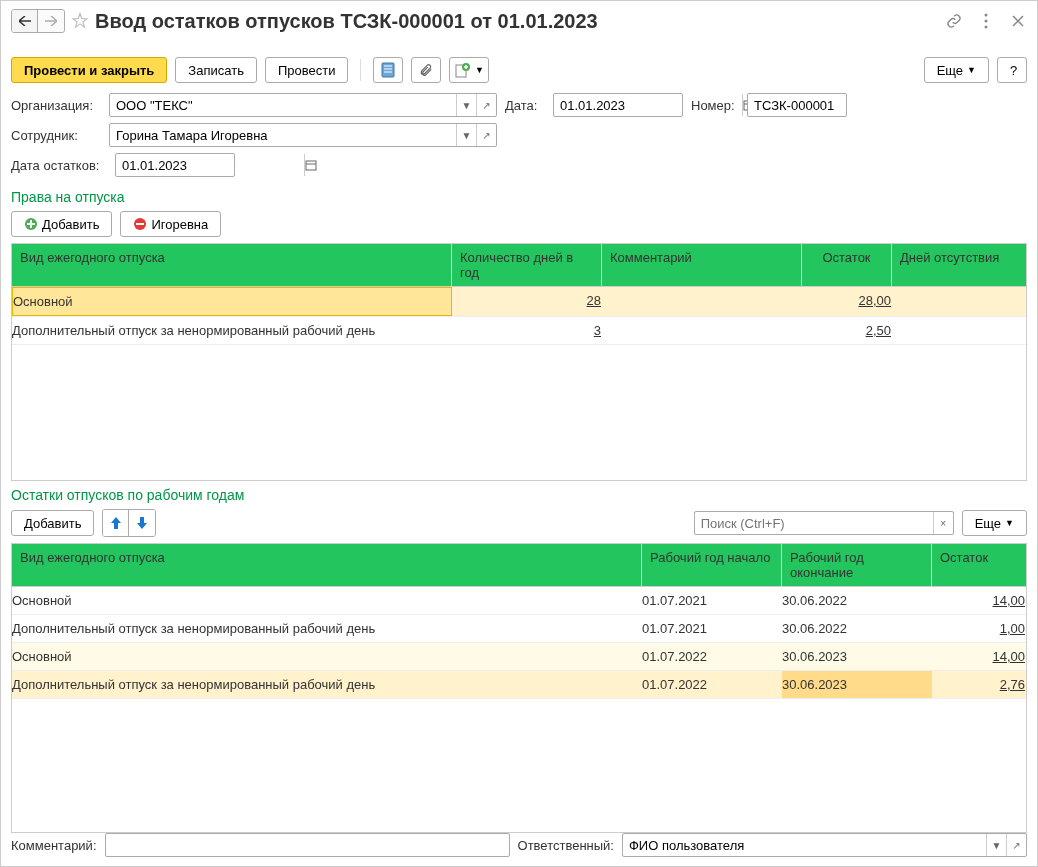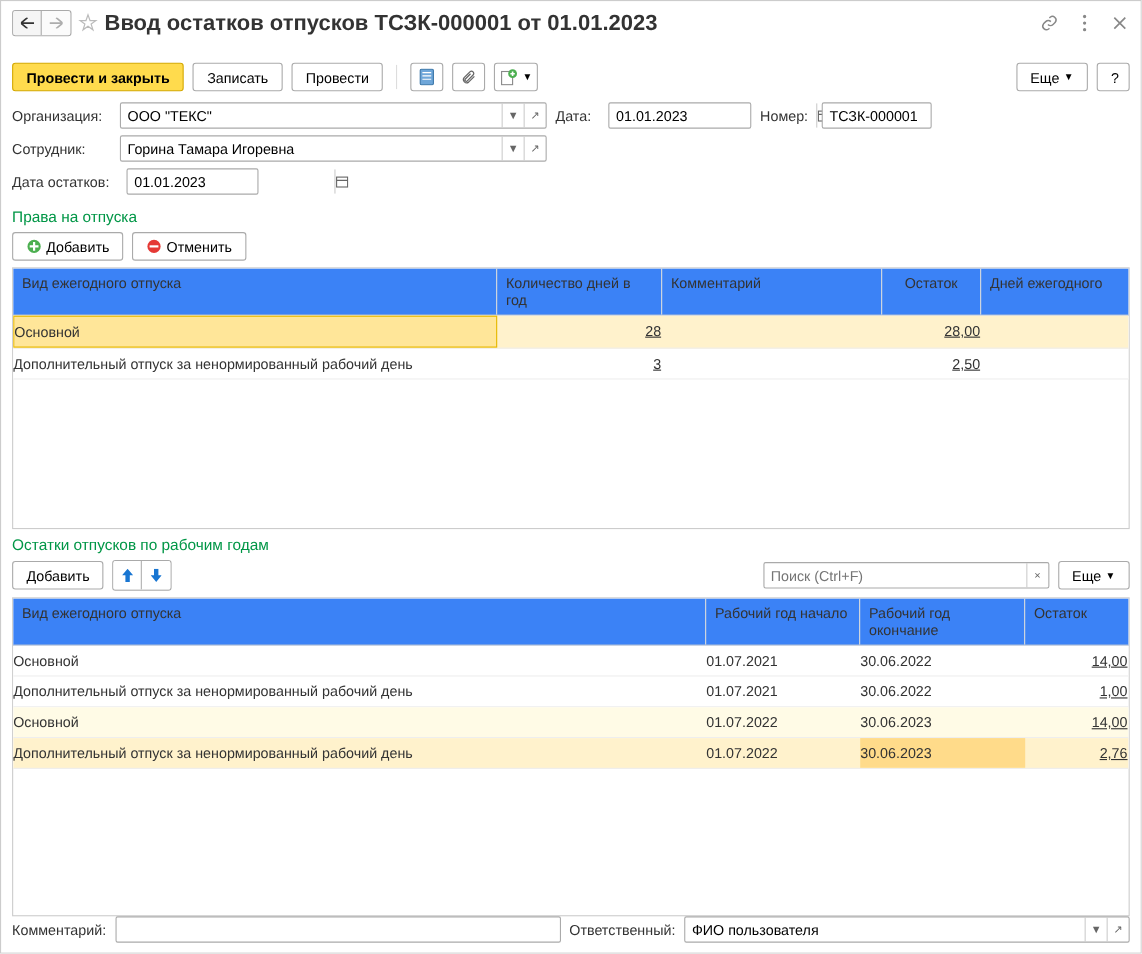--- a/index.html
+++ b/index.html
@@ -24,21 +24,21 @@
 .form-row { display: flex; align-items: center; gap: 8px; margin-bottom: 6px; }
 .label { min-width: 90px; }
 .input-group { display: flex; border: 1px solid #aaa; border-radius: 2px; height: 24px; background: #fff; }
 .input-group input { border: none; padding: 2px 6px; font-size: 13px; outline: none; background: transparent; }
 .input-btn { width: 20px; border-left: 1px solid #ccc; display: flex; align-items: center; justify-content: center; cursor: pointer; font-size: 10px; color: #666; }
 
 .section-title { color: #009646; font-size: 14px; margin: 6px 0; }
 .section-toolbar { display: flex; gap: 8px; margin-bottom: 6px; align-items: center; }
 
 .table-wrap { border: 1px solid #ccc; overflow: hidden; }
-.grid-header { display: flex; background: #3b82f6; border-bottom: 1px solid #ccc; }
+.grid-header { display: flex; background: #22c55e; border-bottom: 1px solid #ccc; }
 .grid-header > div { padding: 6px 8px; border-right: 1px solid #ddd; font-size: 13px; }
 .grid-header > div:last-child { border-right: none; }
 .grid-body { background: #fff; }
 .grid-row { display: flex; border-bottom: 1px solid #eee; }
 .grid-row > div { padding: 6px 0; border-right: 1px solid transparent; }
 .grid-row.selected { background: #fff2cc; }
 .grid-row.selected > div:first-child { background: #ffe699; border: 1px solid #e6b800; }
 .grid-row.highlighted { background: #fffbe6; }
 .grid-row.highlighted2 { background: #fff2cc; }
 .cell-highlight { background: #ffdb8a !important; }
@@ -181,31 +181,31 @@
           <circle cx="7" cy="7" r="6" fill="#4caf50"></circle>
           <path d="M7 3v8M3 7h8" stroke="#fff" stroke-width="2"></path>
         </svg>
       <span>Добавить</span>
     </button>
     <button class="btn">
       <svg width="14" height="14" viewBox="0 0 14 14">
           <circle cx="7" cy="7" r="6" fill="#e53935"></circle>
           <rect x="3" y="6" width="8" height="2" fill="#fff"></rect>
         </svg>
-      <span>Отменить</span>
+      <span>Игоревна</span>
     </button>
   </div>
 
   <div class="table-wrap" style="height:238px">
     <div class="grid-header">
       <div style="width:440px">Вид ежегодного отпуска</div>
       <div style="width:150px">Количество дней в год</div>
       <div style="width:200px">Комментарий</div>
       <div style="width:90px;text-align:center">Остаток</div>
-      <div style="flex:1">Дней ежегодного</div>
+      <div style="flex:1">Дней отсутствия</div>
     </div>
     <div class="grid-body">
       <div class="grid-row selected">
         <div style="width:440px">Основной</div>
         <div style="width:150px" class="num">28</div>
         <div style="width:200px"></div>
         <div style="width:90px" class="num">28,00</div>
         <div style="flex:1" class="num"></div>
       </div>
       <div class="grid-row">

